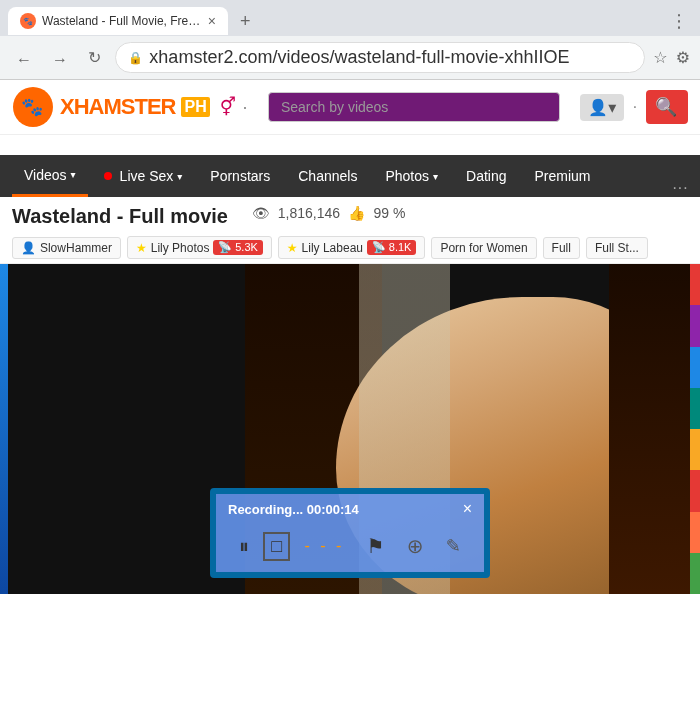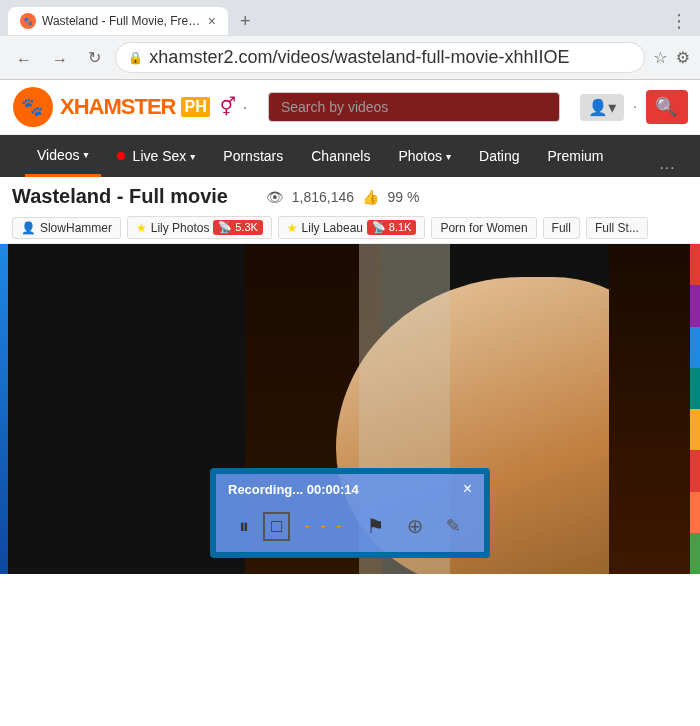--- a/index.html
+++ b/index.html
@@ -19,36 +19,36 @@
     .nav-btn { background: none; border: none; cursor: pointer; color: #666; font-size: 16px; padding: 4px 6px; border-radius: 50%; }
     .address-input { flex: 1; display: flex; align-items: center; background: #fff; border: 1px solid #ddd; border-radius: 20px; padding: 4px 12px; font-size: 13px; color: #333; gap: 6px; }
     .lock-icon { color: #666; font-size: 12px; }
     .address-text { flex: 1; font-size: 18px; color: #333; }
     .bookmark-btn { background: none; border: none; cursor: pointer; color: #666; font-size: 16px; }
 
     
     .site-header { display: flex; align-items: center; padding: 6px 12px; background: #fff; border-bottom: 1px solid #eee; gap: 10px; }
     .logo-area { display: flex; align-items: center; gap: 6px; }
     .logo-icon { width: 42px; height: 42px; }
-    .search-bar { flex: 1; display: flex; align-items: center; border: 1px solid #ccc; border-radius: 4px; padding: 6px 12px; font-size: 14px; color: #999; background: #7f1d1d; margin: 0 10px; }
+    .search-bar { flex: 1; display: flex; align-items: center; border: 1px solid #ccc; border-radius: 4px; padding: 6px 12px; font-size: 14px; color: #999; background: #701a75; margin: 0 10px; }
     .header-actions { display: flex; align-items: center; gap: 8px; }
     .upload-btn { background: #ddd; border: none; border-radius: 4px; padding: 4px 8px; cursor: pointer; font-size: 16px; color: #555; }
     .search-btn { background: #f60; border: none; border-radius: 4px; padding: 6px 10px; cursor: pointer; color: #fff; font-size: 18px; }
 
     
-    .nav-bar { display: flex; align-items: flex-end; background: #333; padding: 0 25px; height: 42px; gap: 4px; }
+    .nav-bar { display: flex; align-items: flex-end; background: #333; padding: 0 12px; height: 42px; gap: 4px; margin-top: 20px; }
     .nav-item { color: #fff; font-size: 14px; font-weight: 500; padding: 0 12px; height: 42px; display: flex; align-items: center; cursor: pointer; gap: 4px; white-space: nowrap; }
     .nav-item.live { }
     .live-dot { width: 8px; height: 8px; background: #f00; border-radius: 50%; display: inline-block; margin-right: 4px; }
     .nav-item.active { border-bottom: 3px solid #f60; }
     .nav-more { color: #aaa; font-size: 16px; cursor: pointer; margin-left: auto; }
 
     
     .video-page { background: #fff; }
-    .video-title-bar { display: flex; align-items: center; padding: 8px 12px 4px; gap: 28px; }
+    .video-title-bar { display: flex; align-items: flex-start; padding: 8px 12px 4px; gap: 14px; }
     .video-title { font-size: 20px; font-weight: bold; color: #222; }
     .video-stats { display: flex; align-items: center; gap: 8px; color: #555; font-size: 14px; margin-left: 10px; }
 
     
     .tags-bar { display: flex; align-items: center; padding: 4px 12px; gap: 6px; overflow: hidden; border-bottom: 1px solid #eee; }
     .tag { display: flex; align-items: center; gap: 4px; padding: 3px 8px; border-radius: 3px; font-size: 12px; cursor: pointer; white-space: nowrap; border: 1px solid #ddd; color: #333; background: #f9f9f9; }
     .tag.category { background: #f9f9f9; border: 1px solid #ddd; }
 
     
     .video-area { position: relative; background: #000; width: 100%; }

